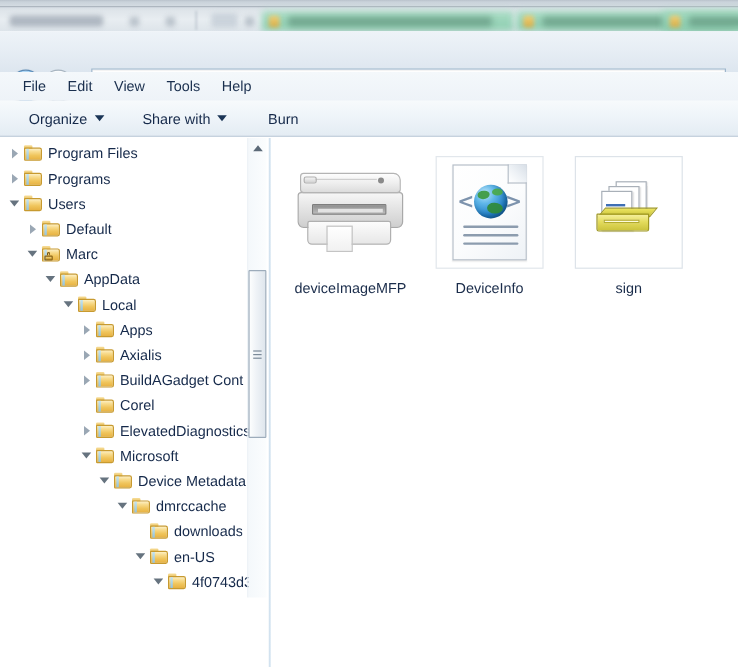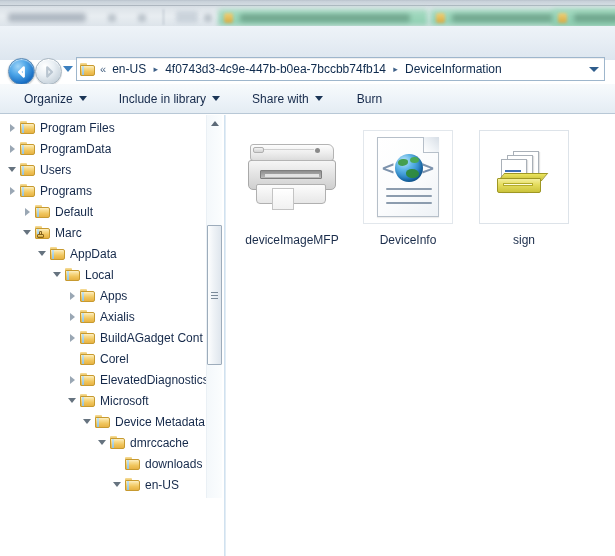--- a/index.html
+++ b/index.html
@@ -237,31 +237,34 @@
       <span class="crumb-chev">«</span>
       <span class="crumb">en-US</span>
       <span class="crumb-arrow">▸</span>
       <span class="crumb">4f0743d3-4c9e-447b-b0ea-7bccbb74fb14</span>
       <span class="crumb-arrow">▸</span>
       <span class="crumb">DeviceInformation</span>
       <span class="addr-drop"></span>
     </div>
   </div>
 
+  <div class="menubar">
+    <div class="menu-item">File</div>
+    <div class="menu-item">Edit</div>
+    <div class="menu-item">View</div>
+    <div class="menu-item">Tools</div>
+    <div class="menu-item">Help</div>
+  </div>
 
   <div class="cmdbar">
     <div class="cmd">
       <span>Organize</span>
       <span class="vcaret"></span>
     </div>
     <div class="cmd" style="margin-left:12px">
-      <span>Include in library</span>
-      <span class="vcaret"></span>
-    </div>
-    <div class="cmd" style="margin-left:12px">
       <span>Share with</span>
       <span class="vcaret"></span>
     </div>
     <div class="cmd" style="margin-left:14px">
       <span>Burn</span>
     </div>
   </div>
 
   <div class="nav-pane">
     <div class="tree" id="tree">
@@ -278,43 +281,32 @@
         </div>
         <div class="trow" style="padding-left: 4px;">
           <span class="tw">
             <span class="tri closed"></span>
           </span>
           <span class="fico">
             <span class="tab"></span>
             <span class="body"></span>
             <span class="spine"></span>
           </span>
-          <span class="tlabel">ProgramData</span>
+          <span class="tlabel">Programs</span>
         </div>
         <div class="trow" style="padding-left: 4px;">
           <span class="tw">
             <span class="tri open"></span>
           </span>
           <span class="fico">
             <span class="tab"></span>
             <span class="body"></span>
             <span class="spine"></span>
           </span>
           <span class="tlabel">Users</span>
-        </div>
-        <div class="trow" style="padding-left: 4px;">
-          <span class="tw">
-            <span class="tri closed"></span>
-          </span>
-          <span class="fico">
-            <span class="tab"></span>
-            <span class="body"></span>
-            <span class="spine"></span>
-          </span>
-          <span class="tlabel">Programs</span>
         </div>
         <div class="trow" style="padding-left: 19px;">
           <span class="tw">
             <span class="tri closed"></span>
           </span>
           <span class="fico">
             <span class="tab"></span>
             <span class="body"></span>
             <span class="spine"></span>
           </span>

